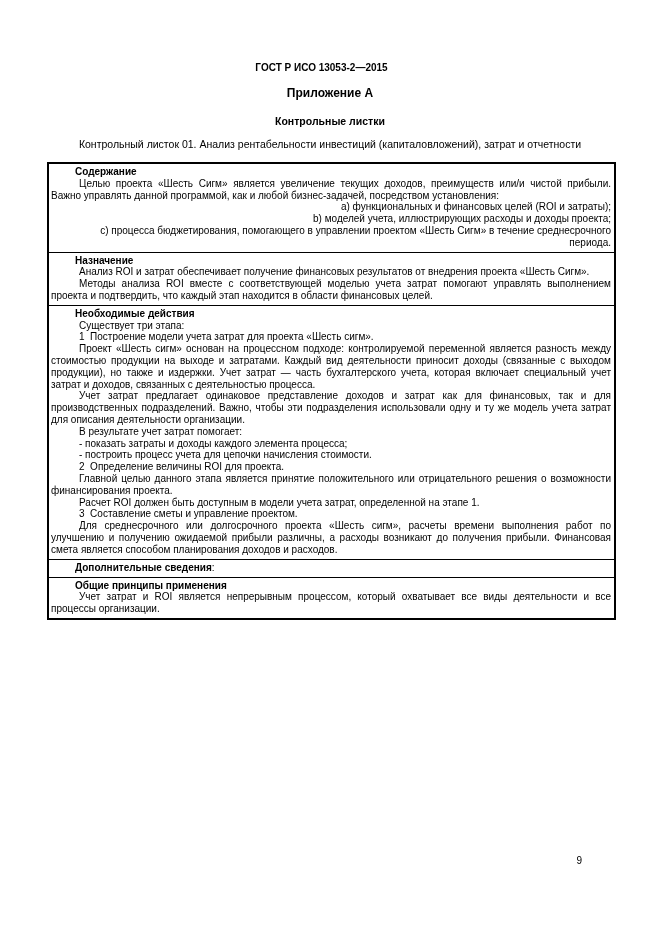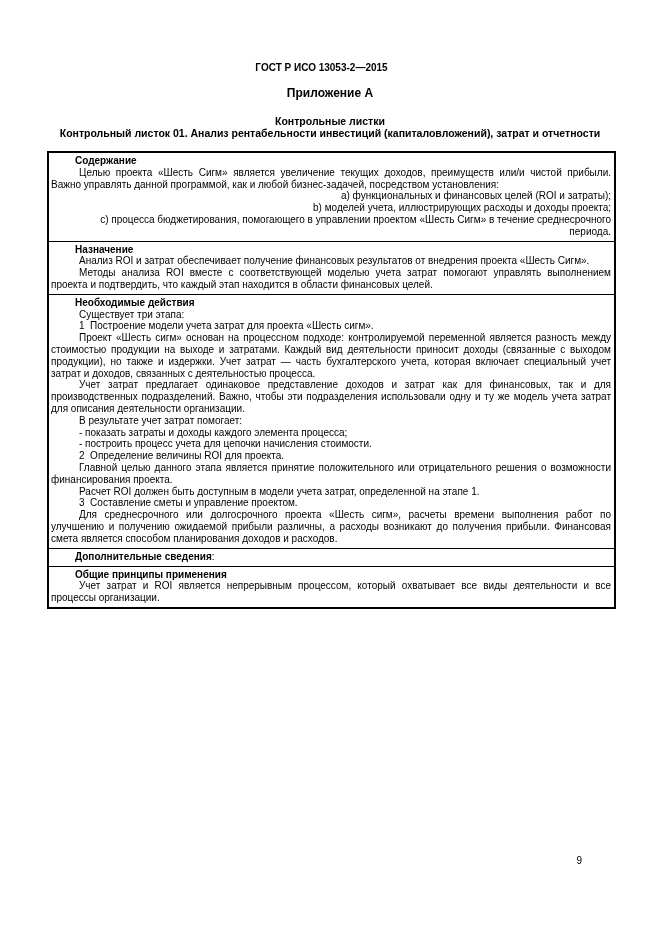--- a/index.html
+++ b/index.html
@@ -33,23 +33,24 @@
   .appendix.first { margin-top: 14px; }
   .chapter-title {
     text-align: center;
     font-weight: bold;
     font-size: 10.5px;
     line-height: 12px;
     margin-top: 15px;
   }
   .sheet-title {
     text-align: center;
-    font-weight: bold;
+    font-weight: normal;
     font-size: 10.5px;
     line-height: 12.5px;
+    margin-top: 11px;
     padding: 0 8px;
   }
   table.checklist {
     margin-top: 12px;
     width: 569px;
     border-collapse: collapse;
     border: 2px solid #000000;
   }
   table.checklist td {
     border: 1.5px solid #000000;

